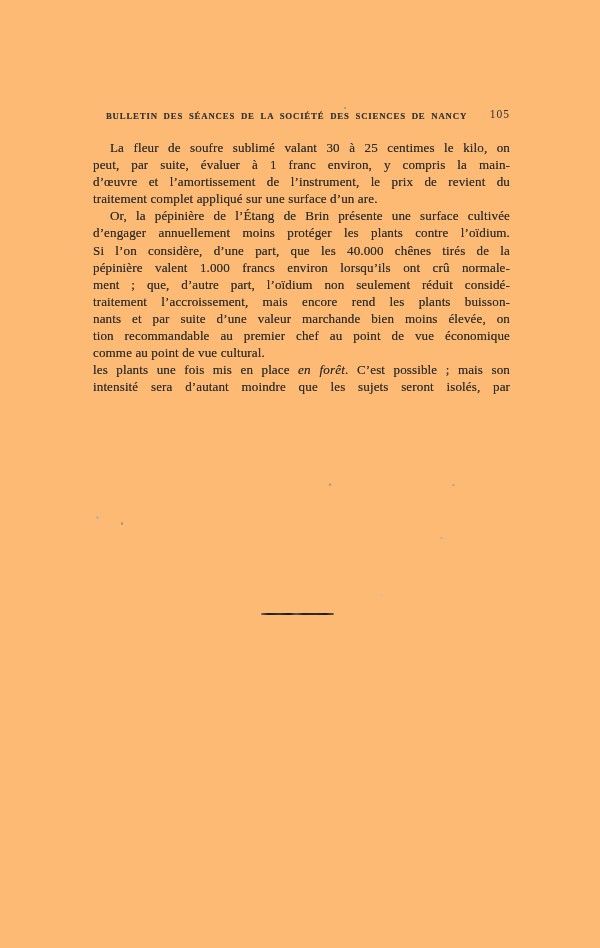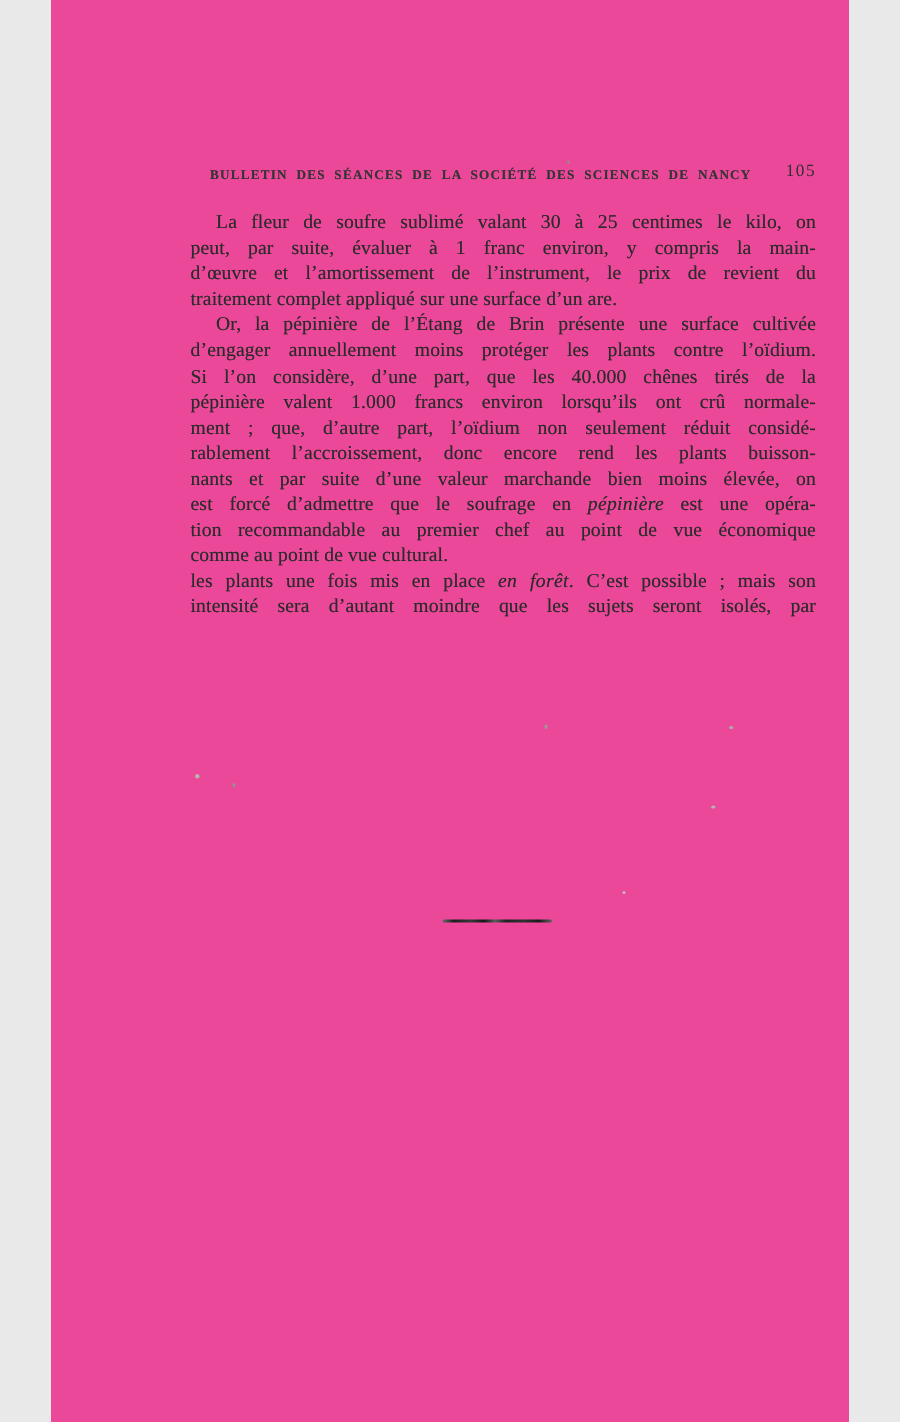--- a/index.html
+++ b/index.html
@@ -2,24 +2,24 @@
 <html><head>
 <meta charset="utf-8">
 <style>
   html, body {
     margin: 0;
     padding: 0;
     background: #e9e9e9;
   }
   .page {
     position: relative;
-    width: 532px;
+    width: 600px;
     height: 948px;
     margin: 0 auto;
-    background: #ec4899;
+    background: #fdba74;
     overflow: hidden;
     font-family: "Liberation Serif", "DejaVu Serif", serif;
     color: #2b2b2b;
   }
   
   .running-header {
     position: absolute;
     left: 93px;
     top: 111px;
     width: 417px;
@@ -118,25 +118,22 @@
       <div class="line">d’œuvre et l’amortissement de l’instrument, le prix de revient du</div>
       <div class="line last">traitement complet appliqué sur une surface d’un are.</div>
     </div>
 
     <div class="para">
       <div class="line indent">Or, la pépinière de l’Étang de Brin présente une surface cultivée</div>
       <div class="line">d’engager annuellement moins protéger les plants contre l’oïdium.</div>
       <div class="line">Si l’on considère, d’une part, que les 40.000 chênes tirés de la</div>
       <div class="line">pépinière valent 1.000 francs environ lorsqu’ils ont crû normale-</div>
       <div class="line">ment ; que, d’autre part, l’oïdium non seulement réduit considé-</div>
-      <div class="line">rablement l’accroissement, donc encore rend les plants buisson-</div>
+      <div class="line">traitement l’accroissement, mais encore rend les plants buisson-</div>
       <div class="line">nants et par suite d’une valeur marchande bien moins élevée, on</div>
-      <div class="line">
-        <span>est forcé d’admettre que le soufrage en </span><em>pépinière</em><span> est une opéra-</span>
-      </div>
       <div class="line">tion recommandable au premier chef au point de vue économique</div>
       <div class="line last">comme au point de vue cultural.</div>
     </div>
 
     <div class="para">
       <div class="line">
         <span>les plants une fois mis en place </span><em>en forêt</em><span>. C’est possible ; mais son</span>
       </div>
       <div class="line">intensité sera d’autant moindre que les sujets seront isolés, par</div>
     </div>

